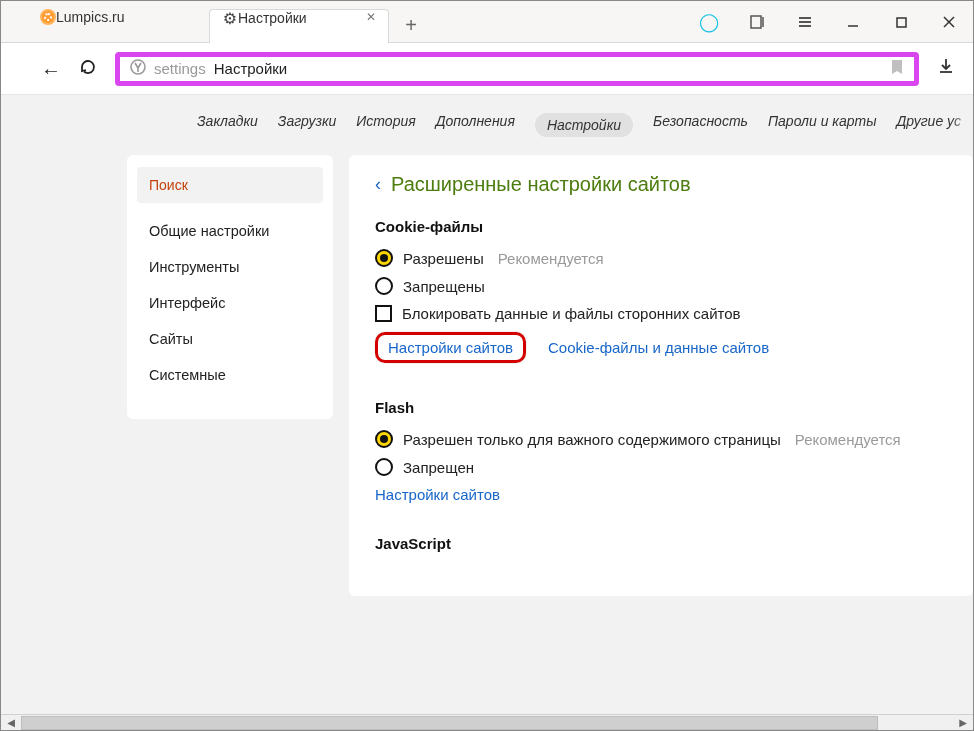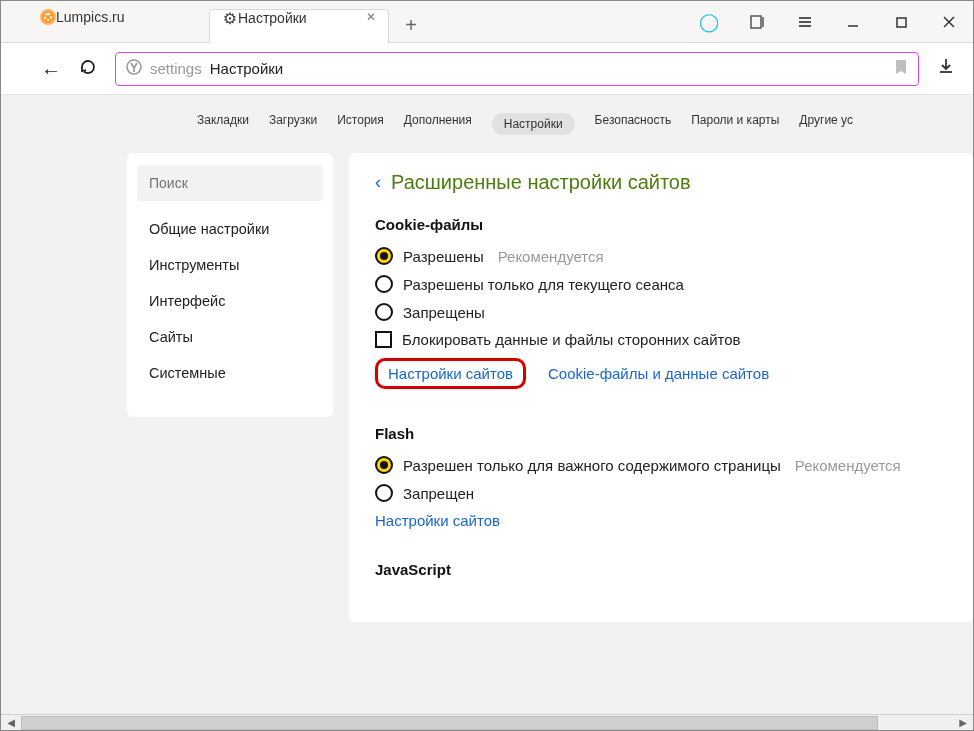--- a/index.html
+++ b/index.html
@@ -64,21 +64,21 @@
     padding: 0 18px 0 40px;
     gap: 18px;
     border-bottom: 1px solid #e5e5e5;
     background:#fff;
   }
   .nav-arrow { color:#222; font-size:20px; cursor:pointer; }
   .reload { color:#222; font-size:16px; cursor:pointer; }
   .addr-box {
     flex:1;
     height: 34px;
-    border:1px solid #d946ef;
+    border:5px solid #d946ef;
     border-radius:4px;
     display:flex;
     align-items:center;
     padding: 0 10px;
     gap: 8px;
     font-size:15px;
     color:#666;
   }
   .addr-prefix { color:#999; }
   .addr-title { color:#222; }
@@ -89,24 +89,25 @@
     background:#f2f2f2;
     height: calc(731px - 42px - 52px - 16px);
     overflow:hidden;
     padding-left: 0;
     position: relative;
   }
   .topnav {
     display:flex;
     gap: 20px;
     padding: 18px 0 18px 196px;
-    font-size:12px;
+    font-size:14px;
     color:#333;
     white-space:nowrap;
     overflow:hidden;
+    font-style:italic;
   }
   .topnav .pill {
     background:#e1e1e1;
     border-radius: 14px;
     padding: 4px 12px;
   }
   .topnav span { cursor:pointer; }
   .columns {
     display:flex;
     gap: 16px;
@@ -118,21 +119,21 @@
     border-radius:6px;
     padding: 6px 0 26px 0;
     align-self: flex-start;
   }
   .search-row {
     background:#f2f2f2;
     margin:6px 10px 10px 10px;
     border-radius:4px;
     padding:10px 12px;
     font-size:14px;
-    color:#737373;
+    color:#c2410c;
   }
   .side-item {
     padding: 10px 22px;
     font-size:14.5px;
     color:#222;
     cursor:pointer;
   }
   .main-panel {
     flex:1;
     background:#fff;
@@ -296,24 +297,20 @@
 
       <div class="opt-row">
         <span class="r-outer sel">
             <span class="r-dot"></span>
           </span>
         <span>Разрешены</span>
         <span class="hint">Рекомендуется</span>
       </div>
       <div class="opt-row">
         <span class="r-outer"></span>
-        <span>Разрешены только для текущего сеанса</span>
-      </div>
-      <div class="opt-row">
-        <span class="r-outer"></span>
         <span>Запрещены</span>
       </div>
       <div class="opt-row">
         <span class="chk"></span>
         <span>Блокировать данные и файлы сторонних сайтов</span>
       </div>
       <div class="link-row">
         <span class="ylink highlight-box">Настройки сайтов</span>
         <span class="ylink">Cookie-файлы и данные сайтов</span>
       </div>

